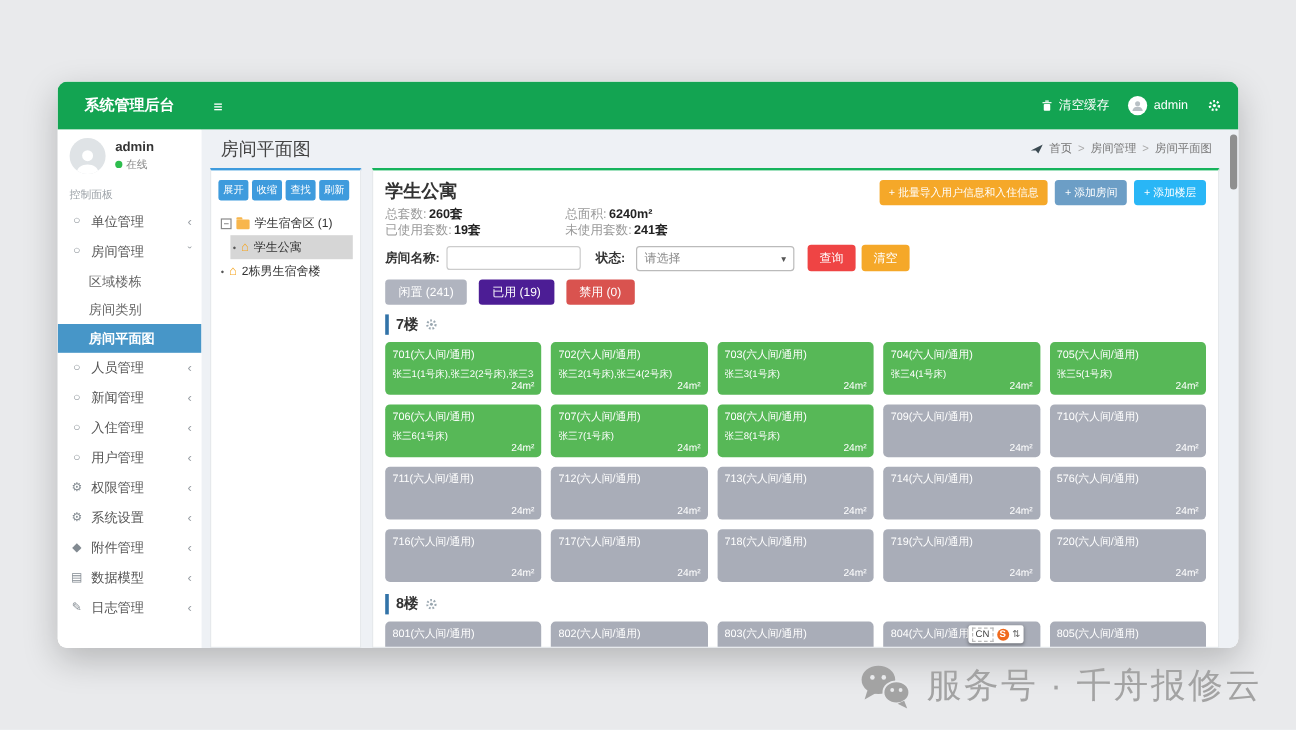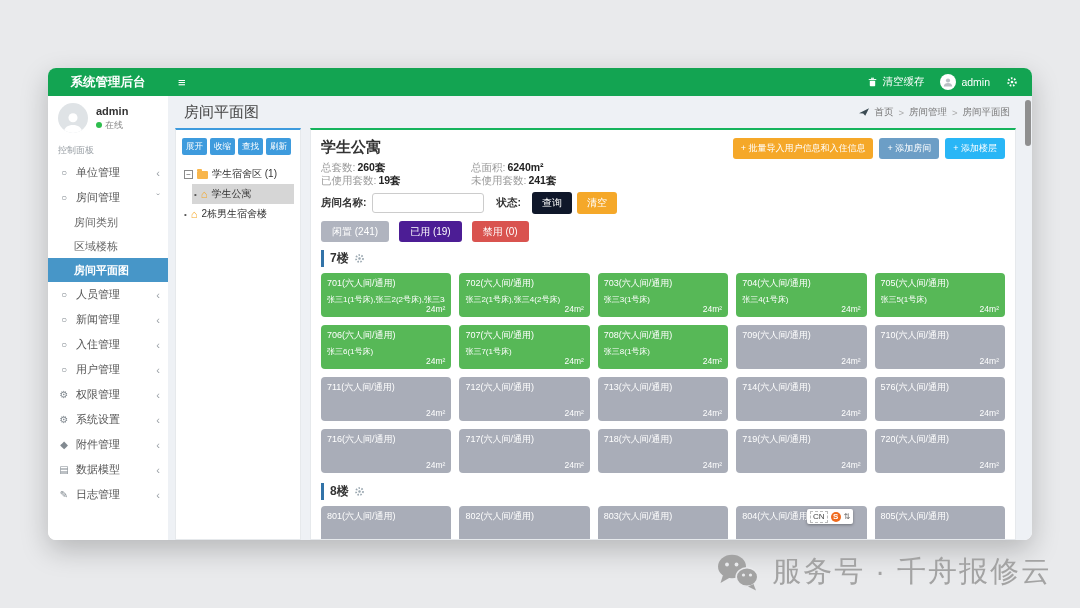--- a/index.html
+++ b/index.html
@@ -11,21 +11,21 @@
     color:#333;
   }
   
   .watermark { position:absolute; right:28px; bottom:16px; display:flex; align-items:center; gap:12px; color:#a3a3a3; font-size:29px; letter-spacing:2px; }
   .watermark svg { flex:none; }
   
   .window { position:absolute; left:48px; top:68px; width:984px; height:472px;
     border-radius:8px; box-shadow:0 10px 28px rgba(0,0,0,.22);
     background:#fff; overflow:hidden; display:flex; flex-direction:column; }
   
-  .navbar { height:28px; background:#13a452; display:flex; align-items:center; color:#fff; flex:none; }
+  .navbar { height:40px; background:#13a452; display:flex; align-items:center; color:#fff; flex:none; }
   .brand { width:120px; text-align:center; font-weight:bold; font-size:12.5px; }
   .hamburger { margin-left:10px; font-size:13px; cursor:pointer; }
   .nav-right { margin-left:auto; display:flex; align-items:center; gap:16px; padding-right:14px; font-size:10.5px; }
   .nav-item { display:flex; align-items:center; gap:5px; cursor:pointer; }
   .nav-avatar { width:16px; height:16px; border-radius:50%; background:#fff; display:flex; align-items:center; justify-content:center; overflow:hidden; }
   
   .window-body { flex:1; display:flex; min-height:0; }
   .sidebar { width:120px; background:#fff; flex:none; font-size:11px; overflow:hidden; }
   .user-block { display:flex; gap:8px; padding:7px 10px 5px; align-items:center; }
   .avatar { width:30px; height:30px; border-radius:50%; background:#dfe3e6; overflow:hidden; flex:none; display:flex; align-items:flex-end; justify-content:center; }
@@ -70,21 +70,21 @@
   .btn.steel { background:#6c9ec6; }
   .btn.cyan { background:#29b6f6; }
   .stats { display:grid; grid-template-columns:150px 220px; font-size:10.5px; line-height:13px; margin-top:2px; }
   .stat { color:#999; }
   .stat b { color:#222; margin-left:2px; }
   .form-row { display:flex; align-items:center; gap:5px; margin-top:4px; height:24px; font-size:10.5px; }
   .form-label { font-weight:bold; color:#333; }
   .text-input { width:112px; height:20px; border:1px solid #ccc; border-radius:3px; background:#fff; font-family:inherit; font-size:10px; padding:0 5px; }
   .select { width:132px; height:21px; border:1px solid #bbb; border-radius:3px; background:#fff; display:flex; align-items:center; padding:0 6px; color:#888; font-size:10px; cursor:pointer; margin-left:4px; }
   .select .caret { margin-left:auto; color:#555; font-size:8px; }
-  .btn.search { background:#0f172a; margin-left:6px; padding:4px 10px; font-size:10px; }
+  .btn.search { background:#ef4444; margin-left:6px; padding:4px 10px; font-size:10px; }
   .btn.clear { background:#f5a829; padding:4px 10px; font-size:10px; }
   .chips { display:flex; gap:10px; margin-top:6px; }
   .chip { color:#fff; border-radius:3px; font-size:10px; padding:3.5px 11px; cursor:pointer; }
   .chip.idle { background:#b0b4bf; }
   .chip.used { background:#4c1d95; }
   .chip.disabled { background:#d9534f; }
   .floor-head { margin:8px 0 6px; border-left:3px solid #3273a8; padding-left:6px; font-size:12px; font-weight:bold; color:#333; display:flex; align-items:center; gap:5px; }
   .floor-head .gear { color:#9aa7b0; display:flex; }
   .floor-head.second { margin-top:10px; }
   .room-grid { display:grid; grid-template-columns:repeat(5,1fr); gap:8px; position:relative; }
@@ -168,27 +168,27 @@
           </div>
 
           <div class="menu-item top">
             <span class="mi-icon">○</span>
             <span class="mi-label">房间管理</span>
             <span class="mi-chev">ˇ</span>
           </div>
 
           <div class="menu-item sub">
 
+            <span class="mi-label">区域楼栋</span>
+            <span class="mi-chev"></span>
+          </div>
+
+          <div class="menu-item sub">
+
             <span class="mi-label">房间类别</span>
-            <span class="mi-chev"></span>
-          </div>
-
-          <div class="menu-item sub">
-
-            <span class="mi-label">区域楼栋</span>
             <span class="mi-chev"></span>
           </div>
 
           <div class="menu-item sub active">
 
             <span class="mi-label">房间平面图</span>
             <span class="mi-chev"></span>
           </div>
 
           <div class="menu-item top">
@@ -317,20 +317,24 @@
 
               <div class="stat"><span>已使用套数:</span><b>19套</b></div>
 
               <div class="stat"><span>未使用套数:</span><b>241套</b></div>
             </div>
 
           <div class="form-row">
             <span class="form-label">房间名称:</span>
             <input class="text-input" type="text" style="">
             <span class="form-label" style="margin-left:8px;">状态:</span>
+            <div class="select">
+              <span>请选择</span>
+              <span class="caret">▾</span>
+            </div>
             <button class="btn search">查询</button>
             <button class="btn clear">清空</button>
           </div>
 
           <div class="chips">
 
               <span class="chip idle">闲置 (241)</span>
 
               <span class="chip used">已用 (19)</span>
 

